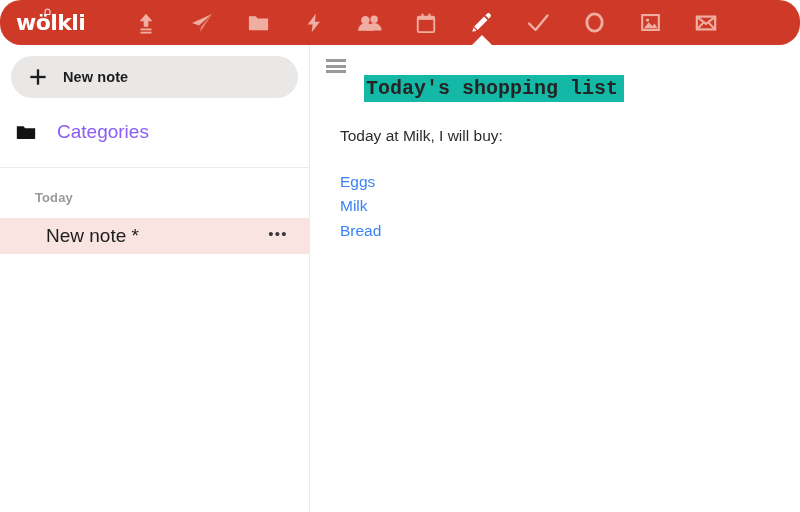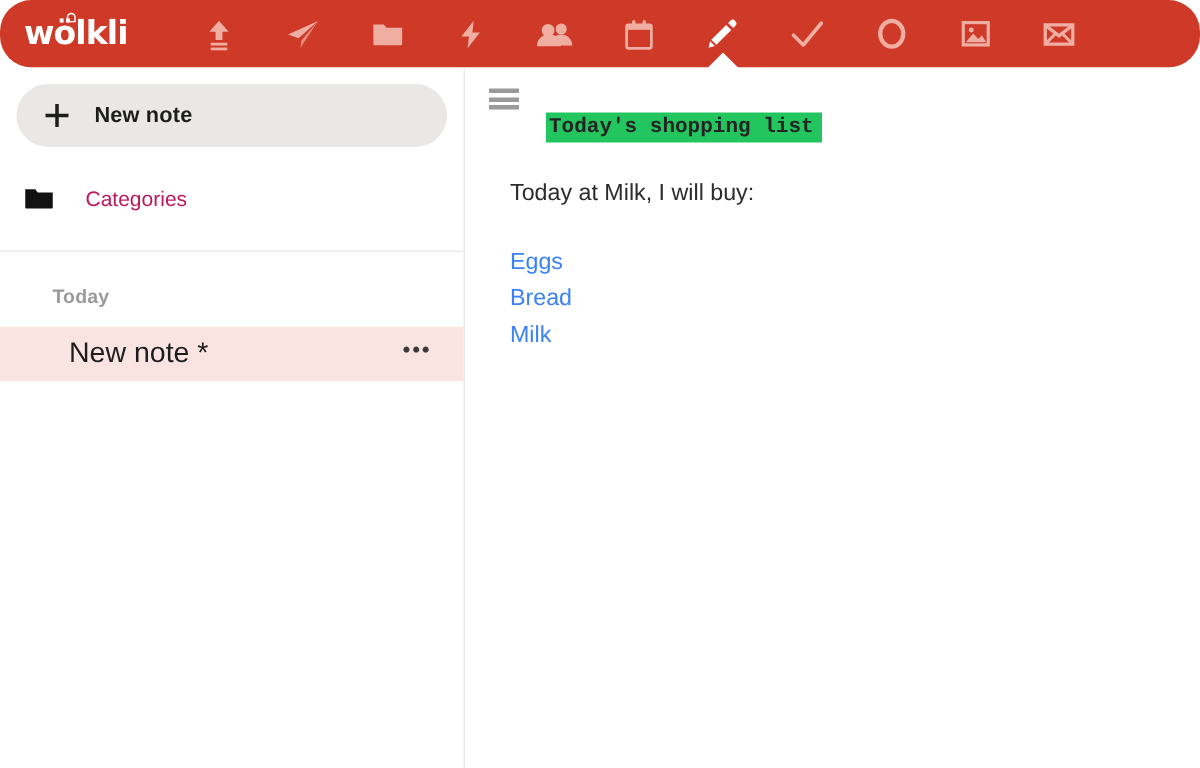--- a/index.html
+++ b/index.html
@@ -145,22 +145,22 @@
     margin-top: 12px;
     cursor: pointer;
   }
   .cat-icon {
     width: 20px;
     height: 20px;
     margin-right: 21px;
     flex-shrink: 0;
   }
   .cat-label {
-    font-size: 14px;
-    color: #be185d;
+    font-size: 19px;
+    color: #8b5cf6;
   }
 
   .sidebar-divider {
     height: 1px;
     background: #eceae8;
     width: 100%;
     margin-top: 13px;
   }
 
   .group-header {
@@ -236,24 +236,24 @@
   }
 
   .doc {
     padding-left: 30px;
     padding-top: 18px;
   }
 
   .doc-title {
     display: inline-block;
     font-family: "Liberation Mono", "DejaVu Sans Mono", monospace;
-    font-size: 14px;
+    font-size: 20px;
     font-weight: bold;
     color: #242424;
-    background: #22c55e;
+    background: #14b8a6;
     padding: 2px 6px 2px 2px;
     letter-spacing: 0px;
     margin-left: 24px;
   }
 
   .doc-para {
     font-size: 15.5px;
     color: #2c2c2c;
     margin-top: 26px;
     line-height: 1.0;
@@ -409,21 +409,21 @@
         <span></span>
       </div>
 
       <div class="doc">
         <div>
           <span class="doc-title">Today's shopping list</span>
         </div>
         <div class="doc-para">Today at Milk, I will buy:</div>
         <div class="doc-list">
           <div>Eggs</div>
+          <div>Milk</div>
           <div>Bread</div>
-          <div>Milk</div>
         </div>
       </div>
 
     </div>
 
   </div>
 </div>
 
 </body></html>

